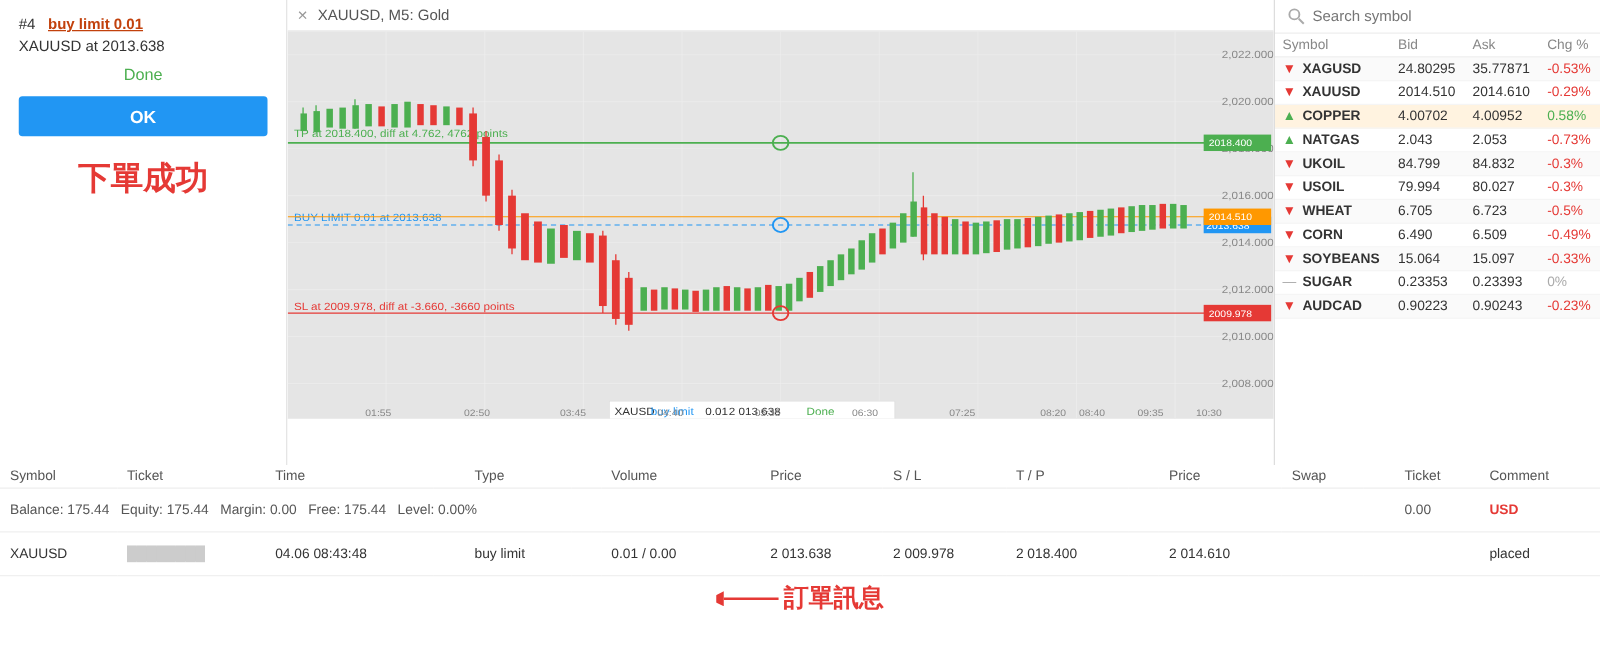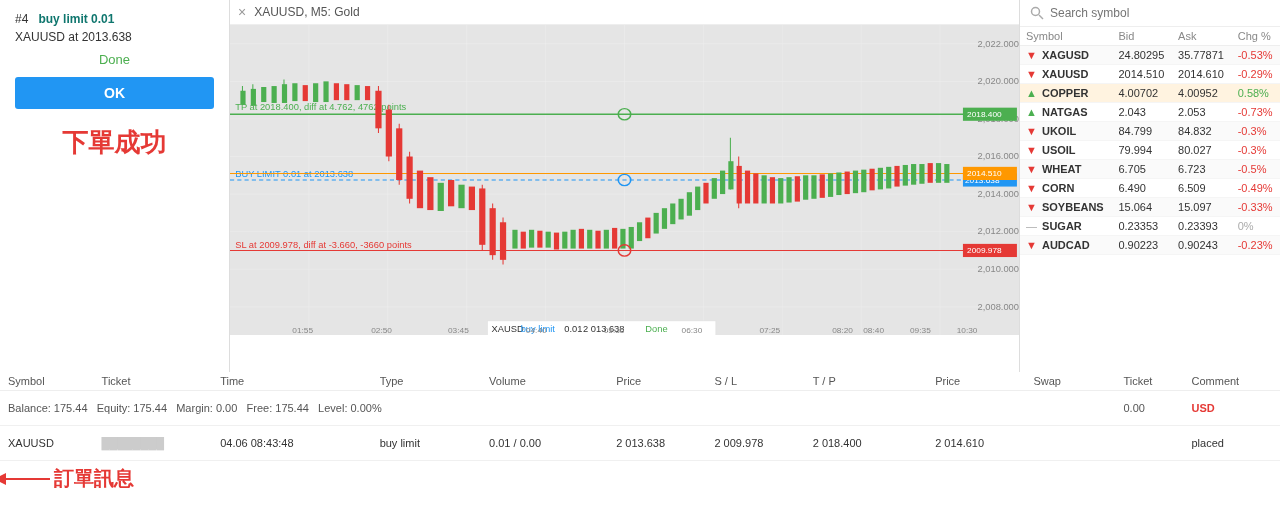--- a/index.html
+++ b/index.html
@@ -14,21 +14,21 @@
       width: 230px;
       min-width: 230px;
       background: #fff;
       border-right: 1px solid #ddd;
       padding: 10px 15px;
       display: flex;
       flex-direction: column;
       gap: 6px;
     }
     .order-panel .order-header { font-size: 12px; color: #333; line-height: 1.5; }
-    .order-panel .buy-limit-text { color: #0f766e; font-weight: bold; }
+    .order-panel .buy-limit-text { color: #c2410c; font-weight: bold; text-decoration: underline; }
     .order-panel .done-text { color: #4CAF50; text-align: center; font-size: 13px; }
     .order-panel .ok-button {
       background: #2196F3;
       color: #fff;
       border: none;
       padding: 8px 0;
       border-radius: 3px;
       font-size: 14px;
       cursor: pointer;
       width: 100%;
@@ -529,21 +529,21 @@
           <td></td>
           <td>2 014.610</td>
           <td></td>
           <td></td>
           <td></td>
           <td class="placed-text">placed</td>
         </tr>
       </tbody>
     </table>
 
-    <div style="display:flex; justify-content:center; flex-direction:column; margin-top:4px;">
+    <div style="display:flex; justify-content:center; align-items:center; flex-direction:column; margin-top:4px;">
       <div style="display:flex;align-items:center;gap:4px;">
         <svg width="50" height="20" viewBox="0 0 50 20">
           <defs>
               <marker id="arrowhead" markerWidth="6" markerHeight="6" refX="0" refY="3" orient="auto">
                 <polygon points="0 0, 6 3, 0 6" fill="#e53935"></polygon>
               </marker>
             </defs>
           <line x1="50" y1="10" x2="6" y2="10" stroke="#e53935" stroke-width="2" marker-end="url(#arrowhead)"></line>
         </svg>
         <span class="annotation-text" style="font-size:20px;font-weight:bold;color:#e53935;">訂單訊息</span>

